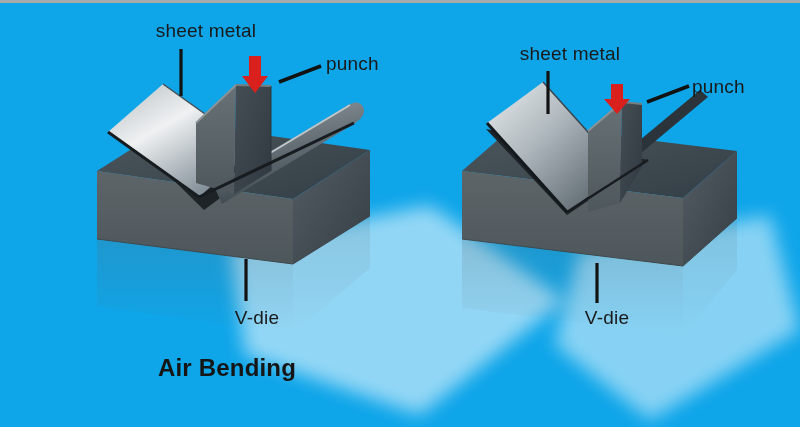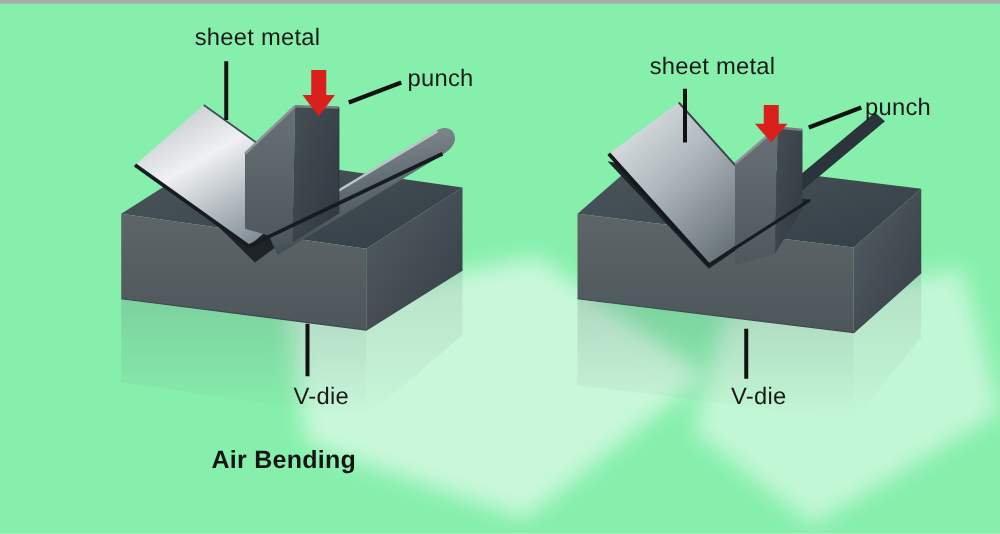--- a/index.html
+++ b/index.html
@@ -1,28 +1,28 @@
 <!DOCTYPE html>
 <html><head>
 <meta charset="utf-8">
 <style>
   html,body{margin:0;padding:0;background:#e8e8e8;}
   .stage{
     position:relative;width:800px;height:427px;overflow:hidden;
-    background:#86efac;font-family:"Liberation Sans",sans-serif;
+    background:#0ea5e9;font-family:"Liberation Sans",sans-serif;
   }
   .top-strip{position:absolute;left:0;top:0;width:800px;height:3px;background:#a7abab;}
   .art{position:absolute;left:0;top:0;}
   .lbl{
     position:absolute;color:#1a1a1a;font-size:19px;line-height:21px;
     letter-spacing:.2px;white-space:nowrap;
   }
   .lbl.centered{transform:translateX(-50%);}
   .title{
-    position:absolute;color:#151515;font-size:20px;line-height:22px;
+    position:absolute;color:#151515;font-size:24px;line-height:22px;
     font-weight:bold;letter-spacing:.2px;white-space:nowrap;transform:translateX(-50%);
   }
 </style>
 </head>
 <body>
 
 <div class="stage">
   <div class="top-strip"></div>
 
   <svg class="art" width="800" height="427" viewBox="0 0 800 427">

